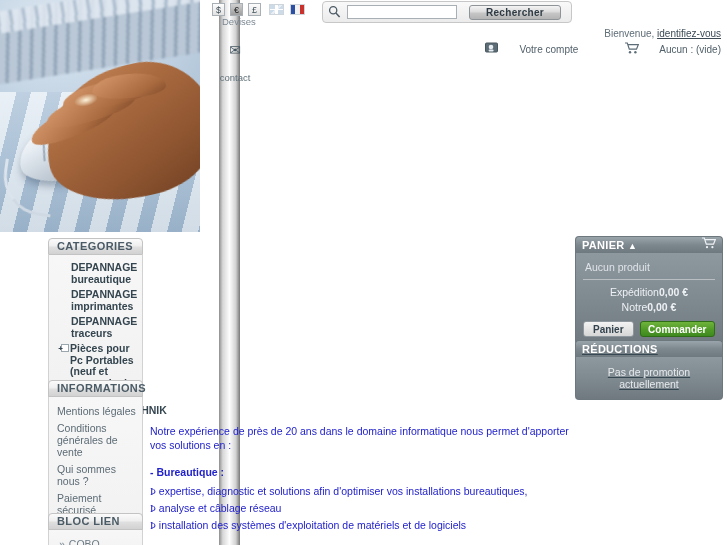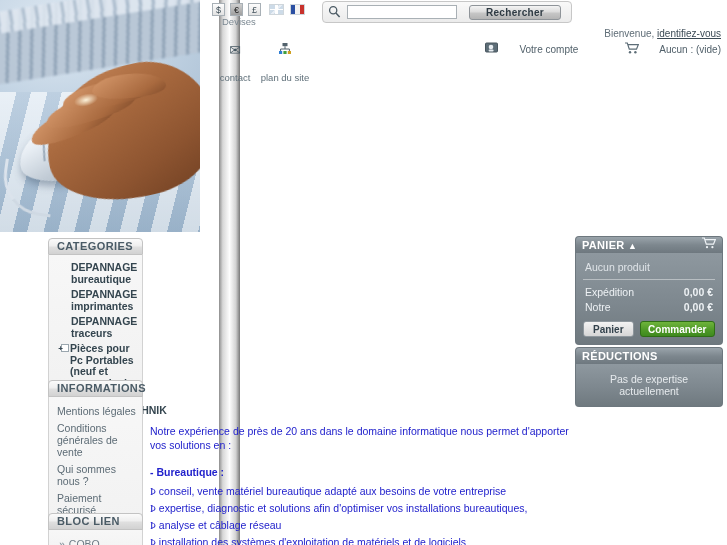--- a/index.html
+++ b/index.html
@@ -217,38 +217,38 @@
     border: 1px solid #6d777e; border-top: none; border-radius: 0 0 4px 4px;
     background: linear-gradient(180deg,#8e989f 0%, #7e888f 55%, #6f797f 100%);
     padding: 6px 7px 7px 7px; color: #e8ecef;
   }
   #panier-block { top: 236px; }
   #panier-head .caret { font-size: 9px; }
   #panier-head .cartico { font-size: 12px; color: #e9eef2; }
   .pan-empty { font-size: 10.5px; color: #dfe4e8; padding: 2px 2px 6px 2px; }
   .pan-rule { height: 1px; background: rgba(255,255,255,.42); margin: 0 0 4px 0; }
   .pan-row {
-    display: flex; justify-content: space-between;
+    display: flex; justify-content: center;
     font-size: 10.5px; color: #edf1f4; padding: 1.5px 2px;
   }
   .pan-row .amt { font-weight: bold; }
   .pan-btns { display: flex; gap: 6px; margin-top: 7px; }
   #btn-panier {
     height: 16px; min-width: 48px; padding: 0 9px;
     background: linear-gradient(180deg,#f3f3f3,#d6d6d6);
     border: 1px solid #8e979d; border-radius: 3px;
     font-size: 10px; font-weight: bold; color: #33424c; cursor: pointer;
   }
   #btn-commander {
     flex: 1; height: 16px;
     background: linear-gradient(180deg,#6fb43c 0%, #4f9a27 55%, #3f8a1e 100%);
     border: 1px solid #2f6e16; border-radius: 3px;
     font-size: 10px; font-weight: bold; color: #ffffff; cursor: pointer;
   }
-  #reduc-block { top: 347px; }
+  #reduc-block { top: 340px; text-decoration: underline; }
   .reduc-text { font-size: 10.5px; color: #e6eaed; text-align: center; padding: 3px 0 2px 0; }
 
   
   #content { position: absolute; left: 150px; top: 424px; width: 430px; }
   .lead { font-size: 10.5px; color: #2222cc; line-height: 14px; margin-bottom: 14px; }
   .sect-title { font-size: 10.5px; font-weight: bold; color: #2222cc; margin-bottom: 5px; }
   .bullet-line { font-size: 10.5px; color: #2222cc; line-height: 17px; }
   .bullet-line .p { font-family: "Liberation Serif", serif; margin-right: 3px; }
 </style>
 </head>
@@ -287,32 +287,20 @@
           <line x1="7.9" y1="7.9" x2="11.6" y2="12" stroke="#4c5b65" stroke-width="1.5"></line>
         </svg>
     </span>
     <input id="search-input" type="text" placeholder="" style="">
     <button id="search-btn">Rechercher</button>
   </div>
 
   <div class="navico" id="nav-contact">
     <span class="glyph">✉</span>
     <span class="lbl">contact</span>
-  </div>
-  <div class="navico" id="nav-plan">
-    <span class="glyph">
-      <svg width="14" height="14" viewBox="0 0 14 14">
-          <rect x="4.5" y="1" width="5" height="3.2" fill="#53636d"></rect>
-          <rect x="1" y="9" width="3.2" height="3" fill="#2f7fd4"></rect>
-          <rect x="5.4" y="9" width="3.2" height="3" fill="#3f9e3f"></rect>
-          <rect x="9.8" y="9" width="3.2" height="3" fill="#d0a020"></rect>
-          <path d="M7 4.2V7M2.6 9V7h8.8v2" fill="none" stroke="#53636d" stroke-width="1"></path>
-        </svg>
-    </span>
-    <span class="lbl">plan du site</span>
   </div>
 
   <div id="welcome">
     <span>Bienvenue, </span><a href="#">identifiez-vous</a>
   </div>
   <div id="userrow">
     <span class="ic">
       <svg width="14" height="12" viewBox="0 0 14 12">
           <rect x="0.5" y="1" width="12" height="9" rx="1" fill="#5d6d77" stroke="#48565f"></rect>
           <circle cx="6" cy="5" r="2.3" fill="#e9eef2"></circle>
@@ -401,27 +389,26 @@
         <button id="btn-commander">Commander</button>
       </div>
     </div>
   </div>
 
   <div class="rblock" id="reduc-block">
     <div class="rhead">
       <span>RÉDUCTIONS</span>
     </div>
     <div class="rbody">
-      <div class="reduc-text">Pas de expertise actuellement</div>
+      <div class="reduc-text">Pas de promotion actuellement</div>
     </div>
   </div>
 
   <div id="content">
     <div class="lead">Notre expérience de près de 20 ans dans le domaine informatique nous permet d'apporter vos solutions en :</div>
     <div class="sect-title">- Bureautique :</div>
-    <div class="bullet-line"><span class="p">Þ</span><span>conseil, vente matériel bureautique adapté aux besoins de votre entreprise</span></div>
     <div class="bullet-line"><span class="p">Þ</span><span>expertise, diagnostic et solutions afin d'optimiser vos installations bureautiques,</span></div>
     <div class="bullet-line"><span class="p">Þ</span><span>analyse et câblage réseau</span></div>
     <div class="bullet-line"><span class="p">Þ</span><span>installation des systèmes d'exploitation  de matériels et de  logiciels</span></div>
 
   </div>
 
 </div>
 
 </body></html>

